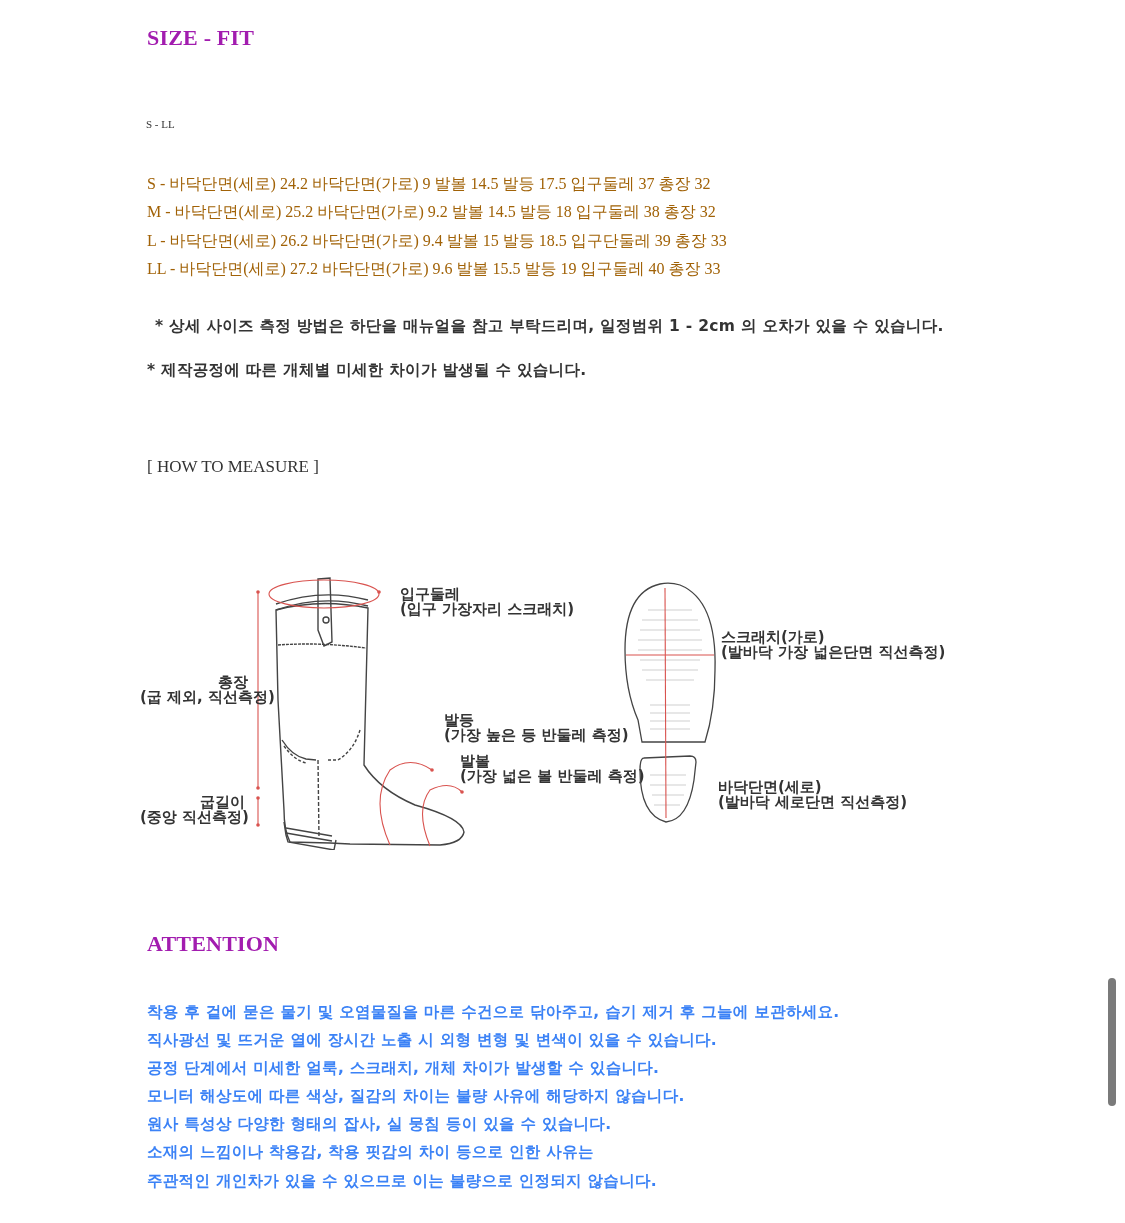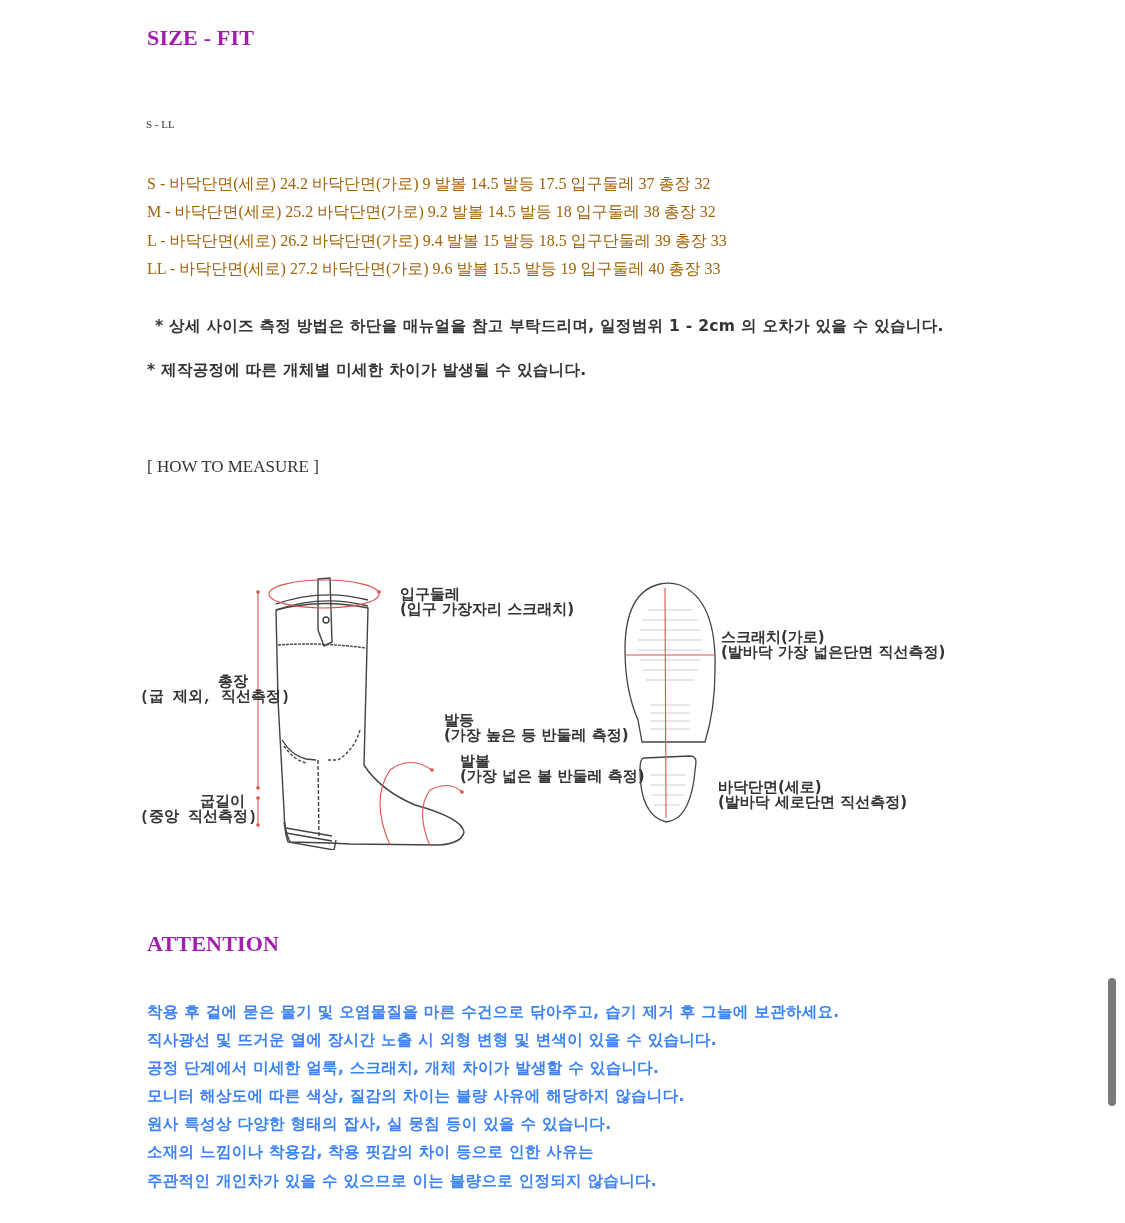--- a/index.html
+++ b/index.html
@@ -8,21 +8,21 @@
     font-family: "Liberation Serif", "DejaVu Serif", serif;
     color:#333333;
   }
   .abs { position:absolute; }
   .heading { font-size:22px; color:#a21caf; letter-spacing:0.2px;font-weight:bold; }
   .text { font-size:16px; color:#333; white-space:nowrap; }
   .size-row { font-size:16px; color:#a16207; white-space:nowrap; }
   .note { font-size:15.5px; color:#333; white-space:nowrap; font-weight:bold; font-family:"DejaVu Sans","Liberation Sans",sans-serif; letter-spacing:0.3px;}
   .attn { font-size:15.5px; color:#3b82f6; white-space:nowrap; font-family:"DejaVu Sans","Liberation Sans",sans-serif; font-weight:bold; letter-spacing:0.3px;}
   .diag-label { font-size:15px; color:#333; white-space:nowrap; font-family:"DejaVu Sans","Liberation Sans",sans-serif; font-weight:bold; line-height:15px; }
-  .right { text-align:right;font-family:Liberation Mono, monospace; }
+  .right { text-align:right; }
   .scrollbar {
     position:absolute; left:1108px; top:978px; width:8px; height:128px;
     background:#7a7a7a; border-radius:4px;
   }
 </style>
 </head>
 <body>
 
 <div class="abs heading" style="left:147px; top:25px;">SIZE - FIT</div>
 <div class="abs text" style="left:146px; top:118px; font-size:11px;">S - LL</div>

